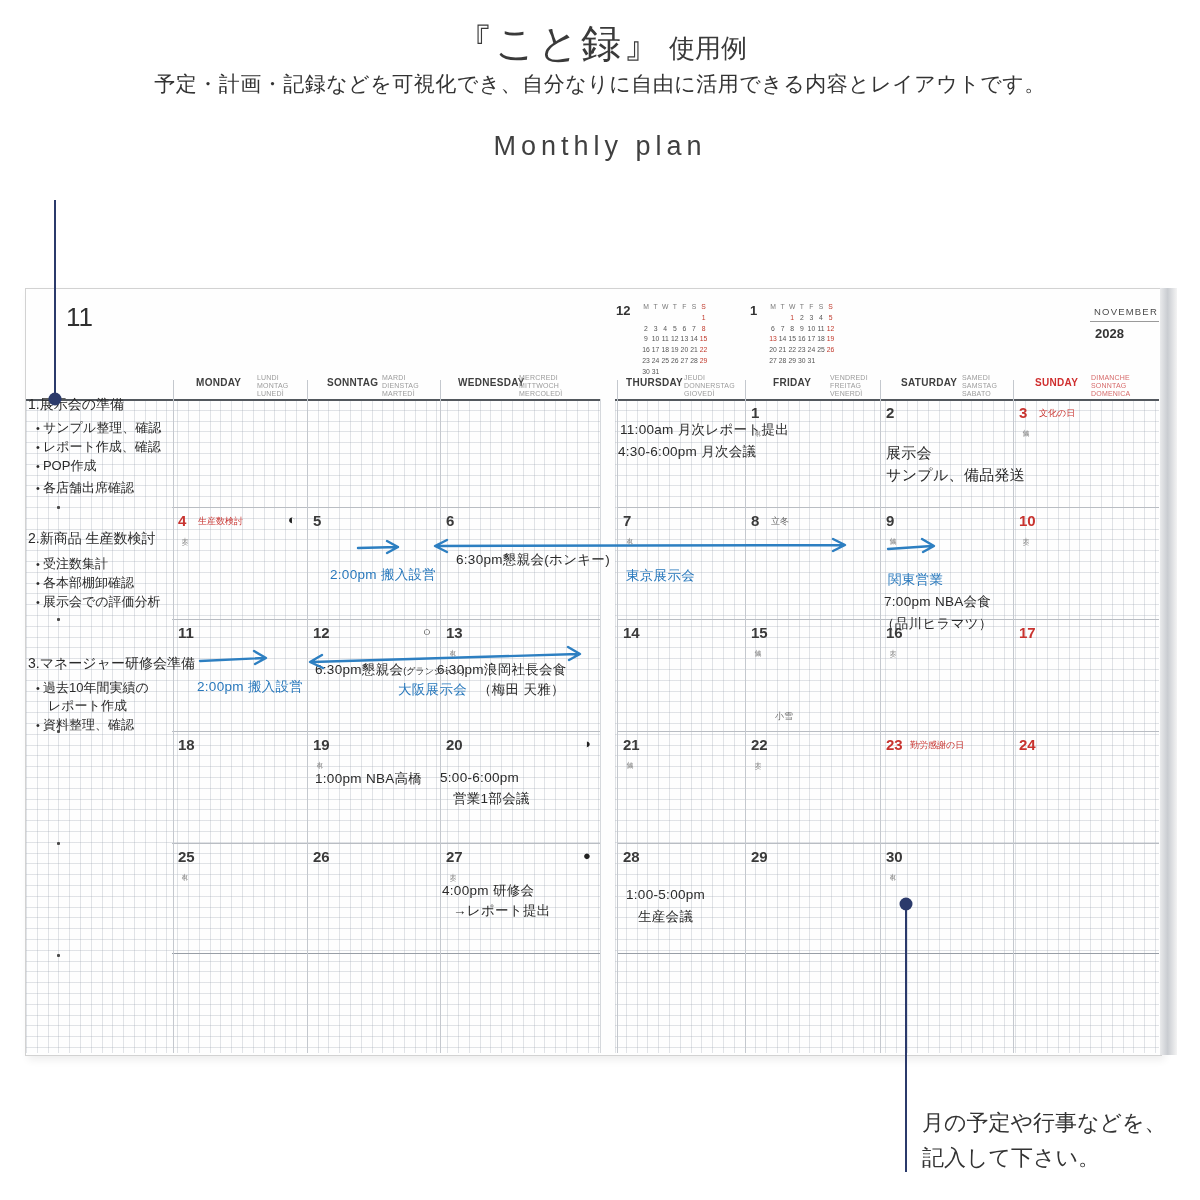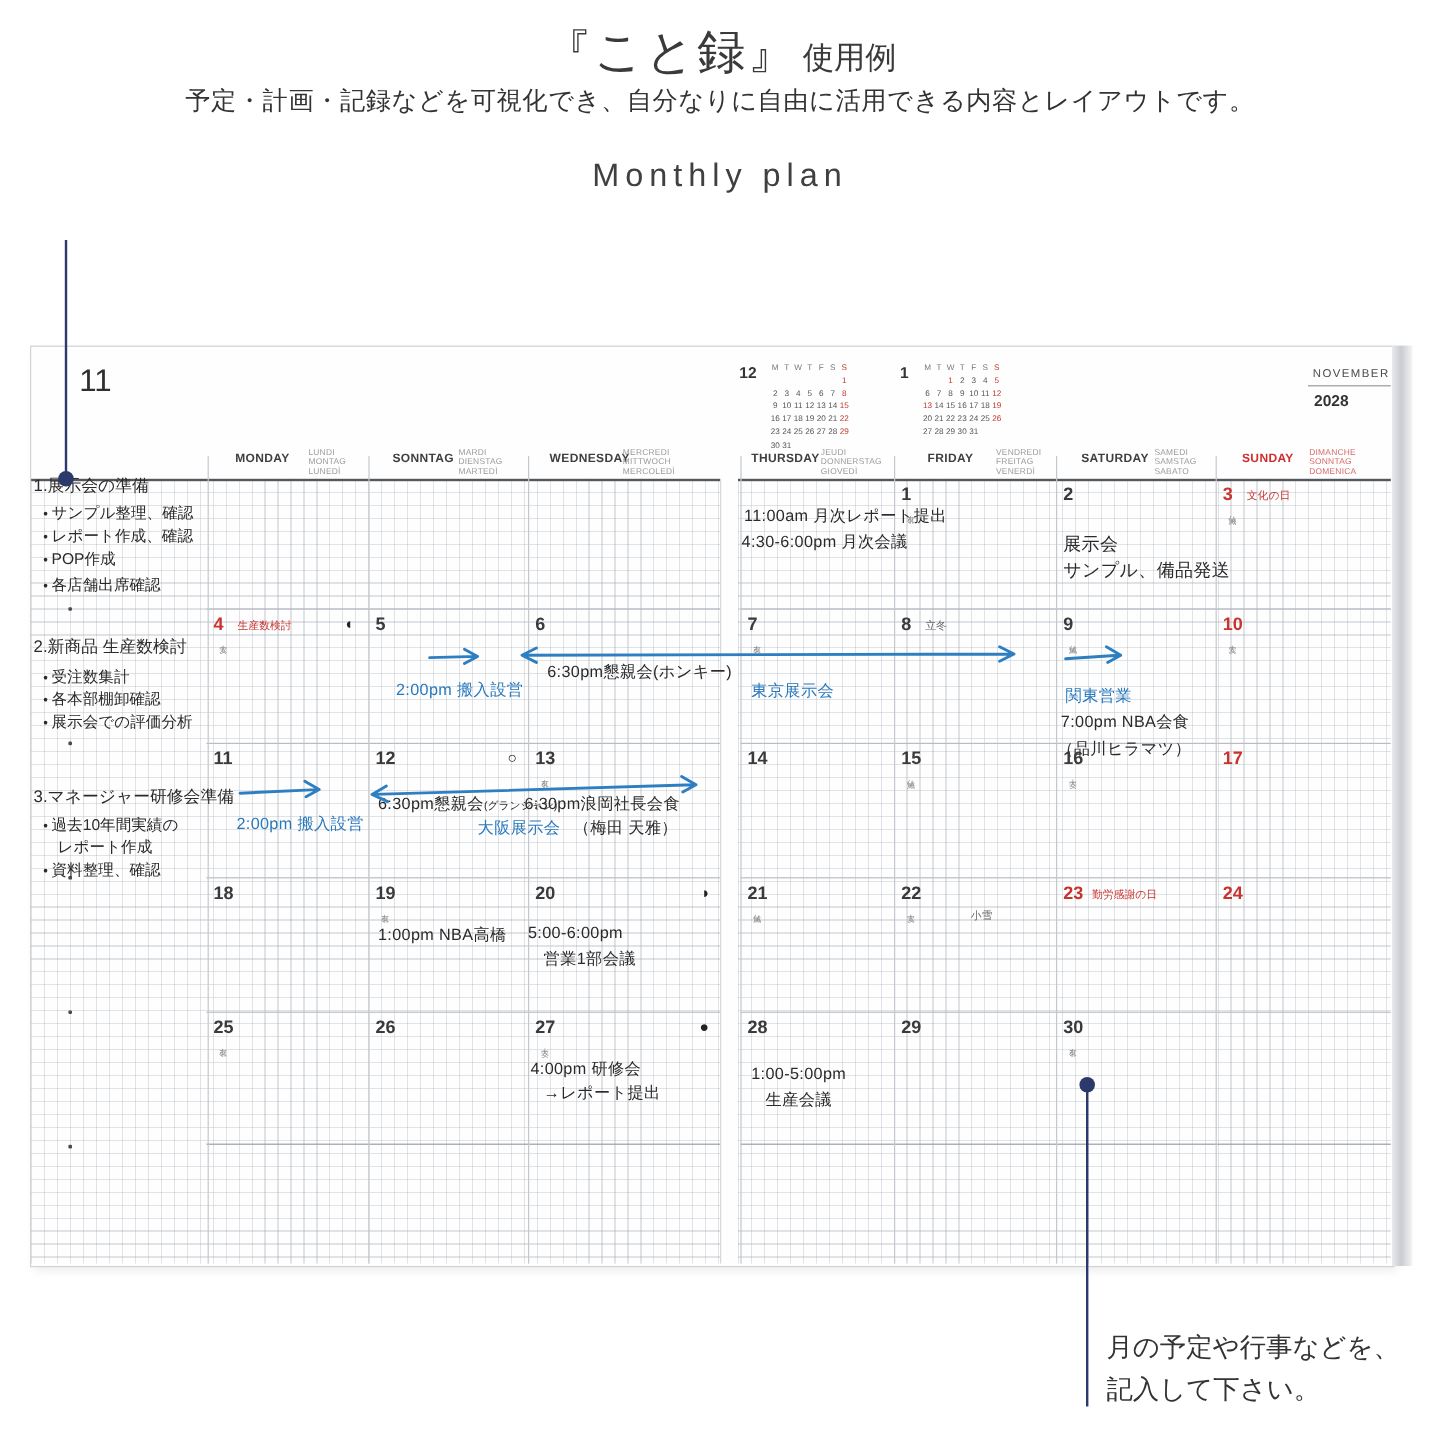--- a/index.html
+++ b/index.html
@@ -234,21 +234,21 @@
     <span class="rokuyo" style="left: 888px; top: 644px;">大安</span>
     <span class="daynum red" style="left: 1019px; top: 624px;">17</span>
     <span class="daynum" style="left: 178px; top: 736px;">18</span>
     <span class="daynum" style="left: 313px; top: 736px;">19</span>
     <span class="rokuyo" style="left: 315px; top: 756px;">友引</span>
     <span class="daynum" style="left: 446px; top: 736px;">20</span>
     <span class="daynum" style="left: 623px; top: 736px;">21</span>
     <span class="rokuyo" style="left: 625px; top: 756px;">仏滅</span>
     <span class="daynum" style="left: 751px; top: 736px;">22</span>
     <span class="rokuyo" style="left: 753px; top: 756px;">大安</span>
-    <span class="daylabel" style="left: 775px; top: 757px; margin-left: 34px;">小雪</span>
+    <span class="daylabel" style="left: 775px; top: 710px;">小雪</span>
     <span class="daynum red" style="left: 886px; top: 736px;">23</span>
     <span class="daylabel red" style="left: 910px; top: 739px;">勤労感謝の日</span>
     <span class="daynum red" style="left: 1019px; top: 736px;">24</span>
     <span class="daynum" style="left: 178px; top: 848px;">25</span>
     <span class="rokuyo" style="left: 180px; top: 868px;">友引</span>
     <span class="daynum" style="left: 313px; top: 848px;">26</span>
     <span class="daynum" style="left: 446px; top: 848px;">27</span>
     <span class="rokuyo" style="left: 448px; top: 868px;">大安</span>
     <span class="daynum" style="left: 623px; top: 848px;">28</span>
     <span class="daynum" style="left: 751px; top: 848px;">29</span>

